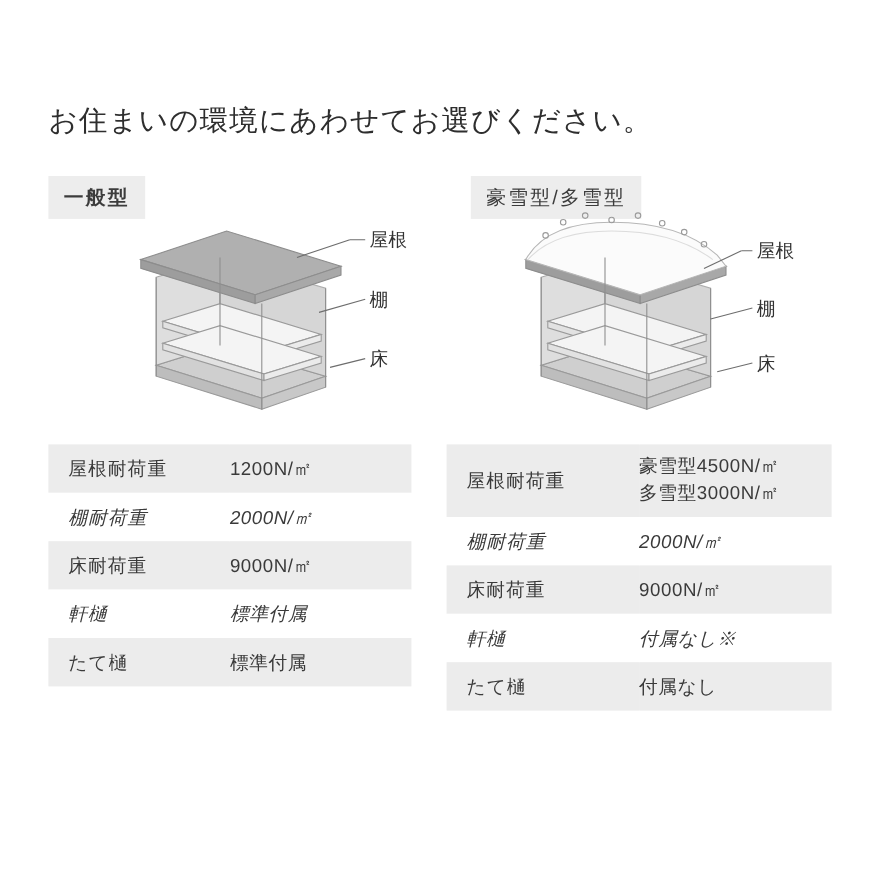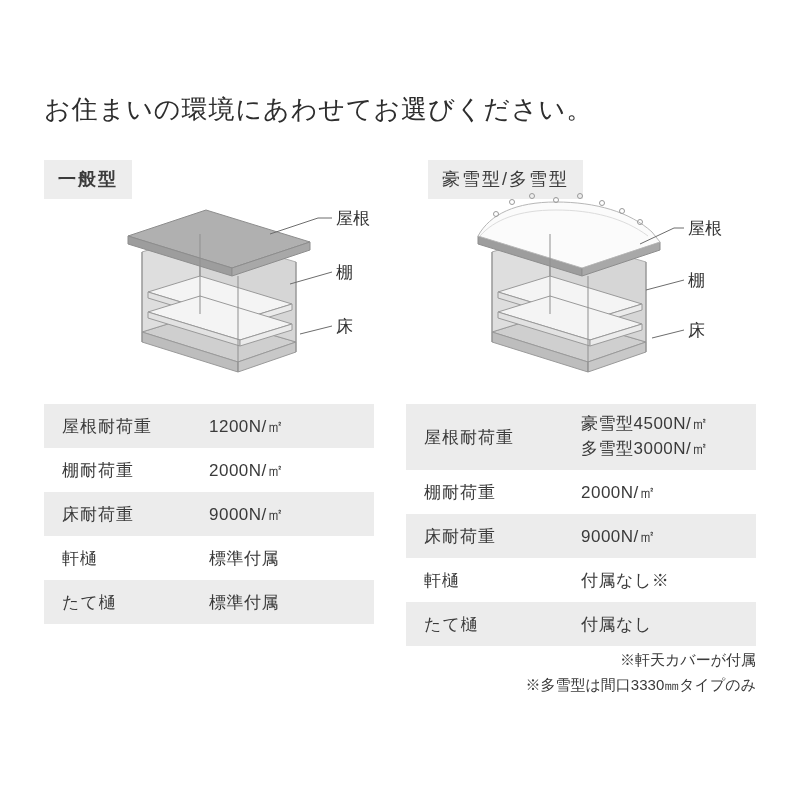--- a/index.html
+++ b/index.html
@@ -75,21 +75,21 @@
   .spec-table .label {
     padding-left: 18px;
     letter-spacing: 1px;
     white-space: nowrap;
   }
   .spec-table .value {
     letter-spacing: 0.5px;
     white-space: nowrap;
   }
   .spec-table tr.shaded td { background: #ececec; }
-  .spec-table tr.plain  td { background: #ffffff; }
+  .spec-table tr.plain  td { background: #ffffff; font-style: italic; }
 
   .spec-table.right td { height: 44px; }
   .spec-table.right tr.tall td { height: 66px; }
   .value-lines span { display: block; line-height: 1.45; }
 
   
   .notes {
     position: absolute;
     left: 406px;
     top: 648px;
@@ -274,18 +274,14 @@
         <td class="label">軒樋</td>
         <td class="value">付属なし※</td>
       </tr>
       <tr class="shaded">
         <td class="label">たて樋</td>
         <td class="value">付属なし</td>
       </tr>
     </tbody>
   </table>
 
-  <div class="notes">
-    <div>※軒天カバーが付属</div>
-    <div>※多雪型は間口3330㎜タイプのみ</div>
-  </div>
 
 </div>
 
 </body></html>

